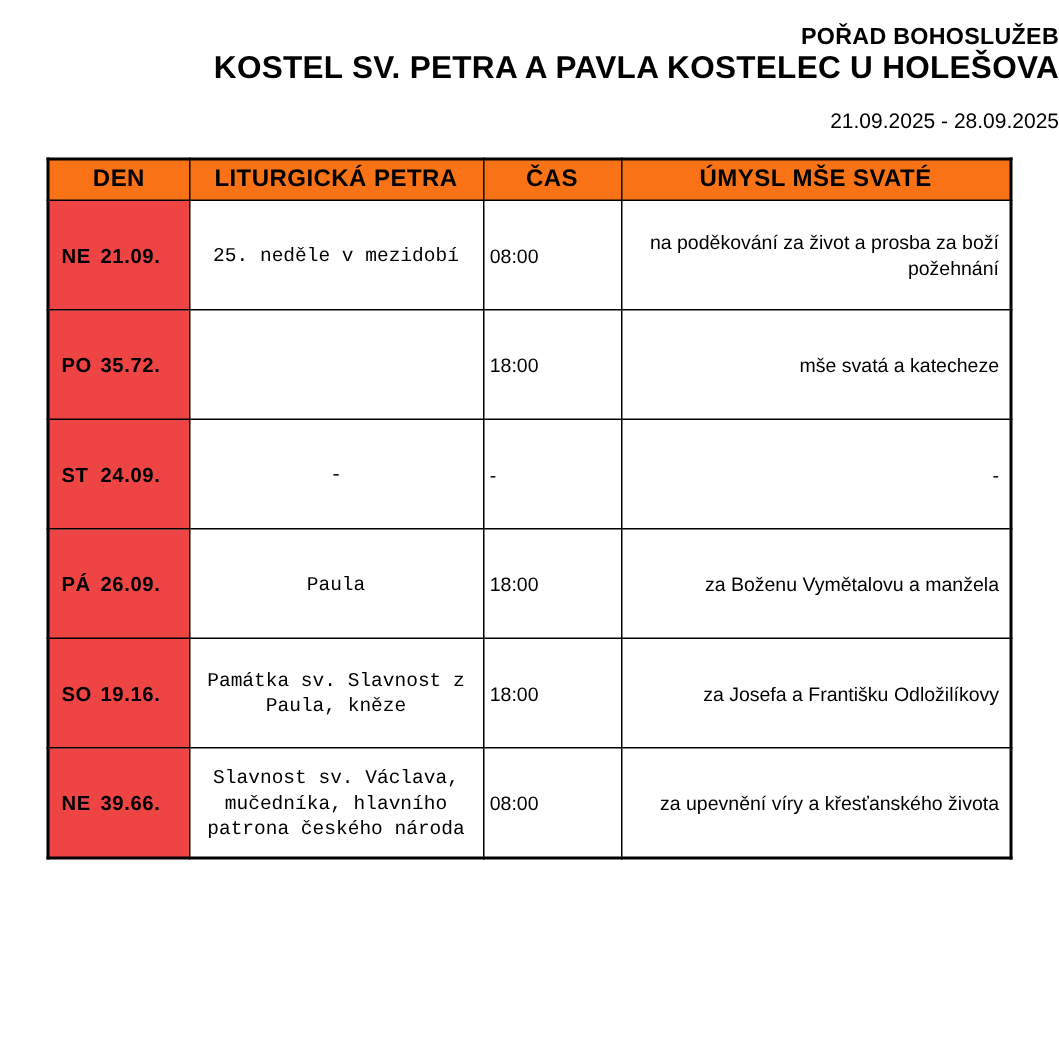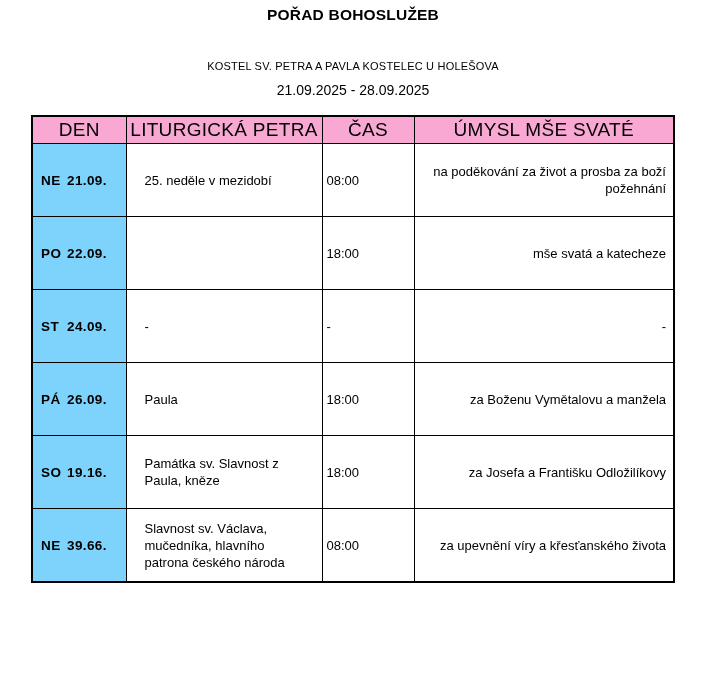--- a/index.html
+++ b/index.html
@@ -14,88 +14,88 @@
     color: #000000;
     overflow: hidden;
   }
   .page {
     width: 706px;
     height: 691px;
     position: relative;
     box-sizing: border-box;
   }
   .header {
-    text-align: center;
-    padding-top: 4px;
+    text-align: right;
+    padding-top: 14px;
   }
   .header .line1 {
     font-size: 15.5px;
     font-weight: bold;
     letter-spacing: 0.2px;
     line-height: 21px;
   }
   .header .line2 {
-    font-size: 11px;
-    font-weight: normal;
+    font-size: 21px;
+    font-weight: bold;
     letter-spacing: 0.2px;
     line-height: 21px;
-    margin-top: 31px;
   }
   .header .line3 {
     font-size: 14px;
     font-weight: normal;
     line-height: 21px;
-    margin-top: 3px;
+    margin-top: 14px;
   }
   .table-wrap {
     margin: 14px 31px 0 31px;
   }
   table.schedule {
     border-collapse: collapse;
     width: 644px;
     table-layout: fixed;
     border: 2px solid #000;
   }
   table.schedule th,
   table.schedule td {
     border: 1px solid #000;
     vertical-align: middle;
   }
   thead th {
-    background: #f9a8d4;
-    font-size: 19px;
-    font-weight: normal;
+    background: #f97316;
+    font-size: 16px;
+    font-weight: bold;
     text-align: center;
     height: 22px;
     padding: 2px 2px;
     letter-spacing: 0.3px;
   }
   col.c-den { width: 94px; }
   col.c-lit { width: 196px; }
   col.c-cas { width: 92px; }
   col.c-umysl { width: 260px; }
 
   td.day {
-    background: #7dd3fc;
+    background: #ef4444;
     font-size: 13.5px;
     font-weight: bold;
     text-align: left;
     padding-left: 8px;
     height: 70px;
     letter-spacing: 0.4px;
   }
   td.day .dow {
     display: inline-block;
     min-width: 26px;
   }
   td.lit {
     font-size: 13px;
-    text-align: left;
-    padding: 3px 18px;
+    text-align: center;
+    padding: 3px 4px;
     line-height: 17px;
+    font-family: Liberation Mono, monospace;
   }
   td.time {
     font-size: 13px;
     text-align: left;
     padding: 3px 4px;
   }
   td.intent {
     font-size: 13px;
     text-align: right;
     padding: 3px 7px;
@@ -132,21 +132,21 @@
       <tbody>
 
         <tr>
           <td class="day"><span class="dow">NE</span><span>21.09.</span></td>
           <td class="lit">25. neděle v mezidobí</td>
           <td class="time">08:00</td>
           <td class="intent">na poděkování za život a prosba za boží požehnání</td>
         </tr>
 
         <tr>
-          <td class="day"><span class="dow">PO</span><span>22.09.</span></td>
+          <td class="day"><span class="dow">PO</span><span>35.72.</span></td>
           <td class="lit"></td>
           <td class="time">18:00</td>
           <td class="intent">mše svatá a katecheze</td>
         </tr>
 
 
         <tr>
           <td class="day"><span class="dow">ST</span><span>24.09.</span></td>
           <td class="lit">-</td>
           <td class="time">-</td>

